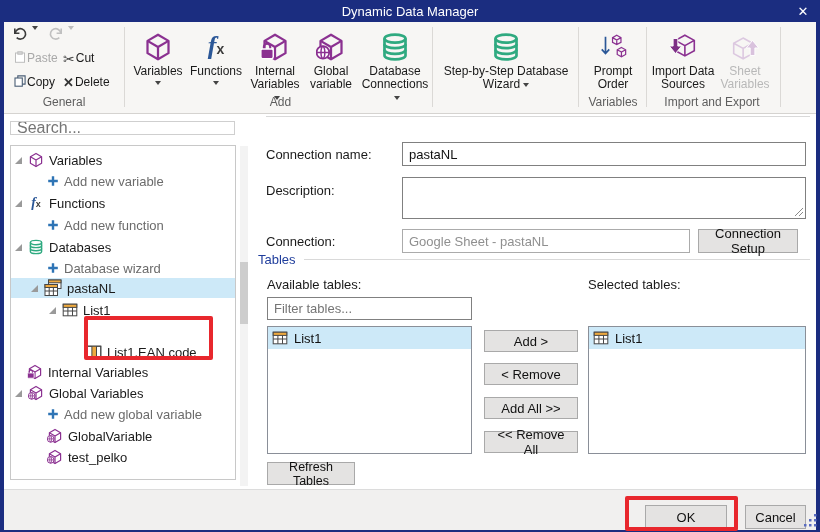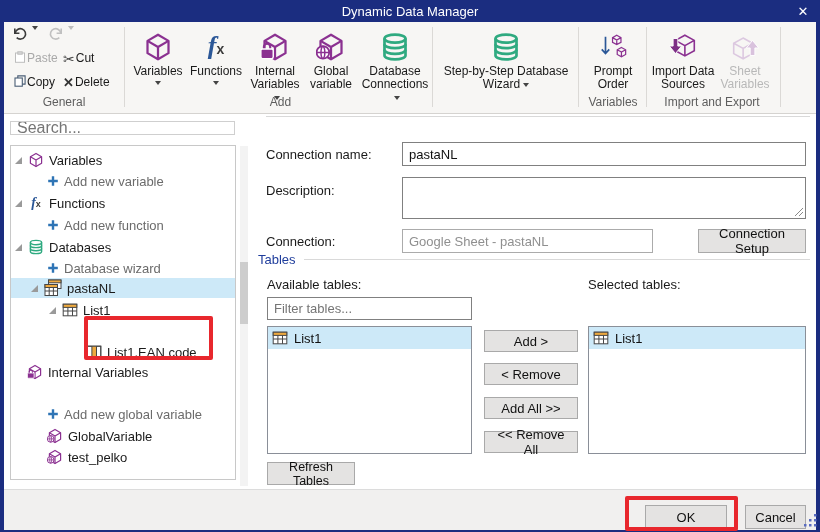--- a/index.html
+++ b/index.html
@@ -339,20 +339,29 @@
         <use href="#i-tablecol"></use>
       </svg>
     <span class="lbl">List1.EAN code</span>
   </div>
   <div class="abs treerow" style="top:362px;padding-left:16px">
     <svg class="ic16 purple">
         <use href="#i-cubelock"></use>
       </svg>
     <span class="lbl">Internal Variables</span>
   </div>
+  <div class="abs treerow" style="top:383px;padding-left:2px">
+    <svg class="ic10">
+        <use href="#i-tri"></use>
+      </svg>
+    <svg class="ic16 purple">
+        <use href="#i-cubeglobe"></use>
+      </svg>
+    <span class="lbl">Global Variables</span>
+  </div>
   <div class="abs treerow gray" style="top:404px;padding-left:36px">
     <svg class="ic12">
         <use href="#i-plus"></use>
       </svg>
     <span class="lbl">Add new global variable</span>
   </div>
   <div class="abs treerow" style="top:426px;padding-left:36px">
     <svg class="ic16 purple">
         <use href="#i-cubeglobe"></use>
       </svg>
@@ -375,22 +384,22 @@
   <div class="abs flabel" style="left:266px;top:147px">Connection name:</div>
   <input class="abs tinput" style="left: 402px; top: 142px; width: 404px; height: 24px;" value="pastaNL">
 
   <div class="abs flabel" style="left:266px;top:183px">Description:</div>
   <textarea class="abs tinput" style="left: 402px; top: 177px; width: 404px; height: 42px;"></textarea>
   <svg class="abs" style="left:794px;top:207px" width="10" height="10" viewBox="0 0 10 10">
     <path d="M9 1 1 9M9 5 5 9" stroke="#8a8a8a" fill="none"></path>
   </svg>
 
   <div class="abs flabel" style="left:266px;top:234px">Connection:</div>
-  <input class="abs tinput" style="left: 402px; top: 229px; width: 251px; height: 24px;" disabled="" value="Google Sheet - pastaNL">
-  <button class="abs winbtn" style="left:698px;top:229px;width:108px;height:24px">Connection Setup</button>
+  <input class="abs tinput" style="left: 402px; top: 229px; width: 288px; height: 24px;" disabled="" value="Google Sheet - pastaNL">
+  <button class="abs winbtn" style="left:698px;top:229px;width:100px;height:24px">Connection Setup</button>
 
   <div class="abs section-h" style="left:258px;top:252px;width:552px">
     <span>Tables</span>
     <span class="rule"></span>
   </div>
 
   <div class="abs flabel" style="left:267px;top:277px">Available tables:</div>
   <div class="abs flabel" style="left:588px;top:277px">Selected tables:</div>
 
   <input class="abs tinput" style="left: 267px; top: 297px; width: 205px; height: 23px;" placeholder="Filter tables...">

